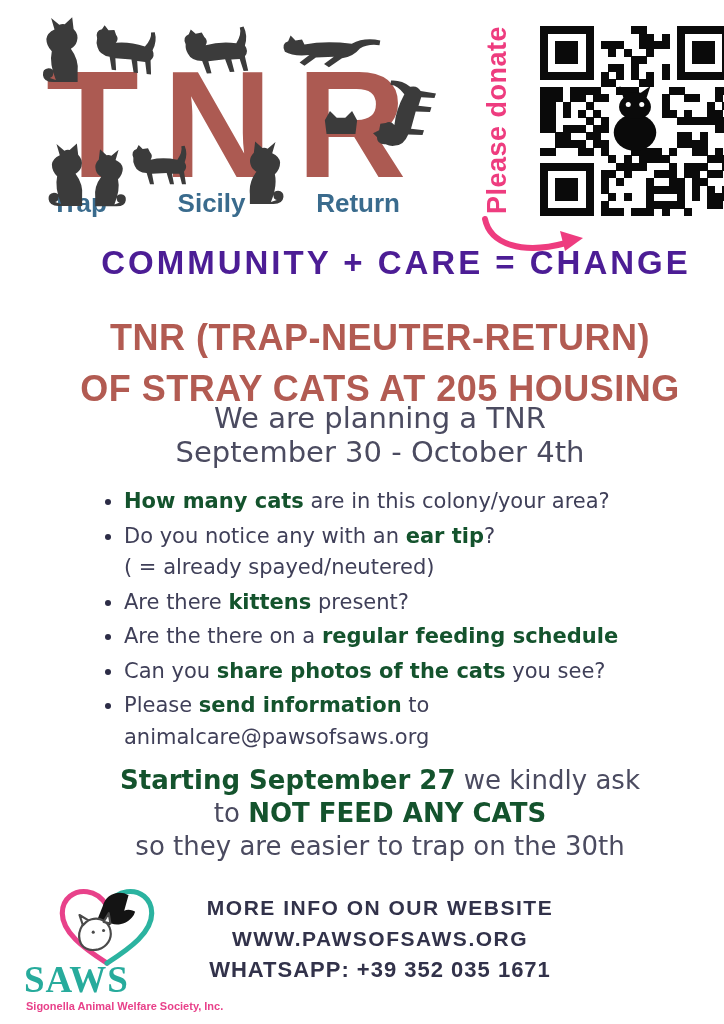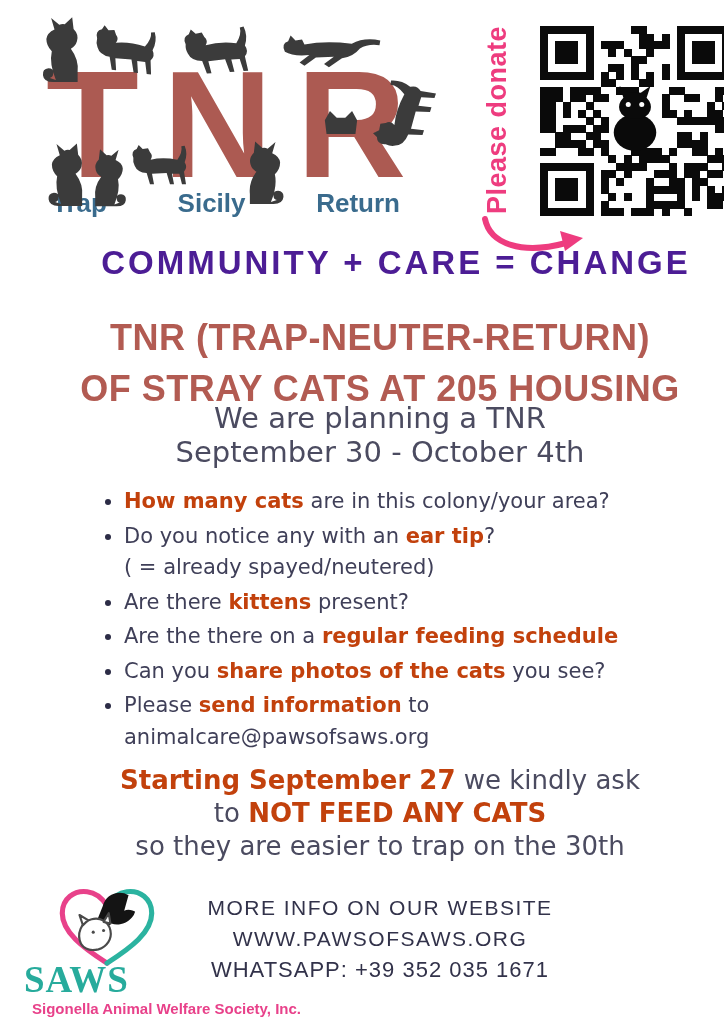--- a/index.html
+++ b/index.html
@@ -30,35 +30,35 @@
             letter-spacing:3px;color:#4c1d95;}
   .subheadline{position:absolute;top:312px;left:0;width:100%;text-align:center;
                font-family:"Liberation Sans",sans-serif;font-weight:700;font-size:36px;
                line-height:1.42;letter-spacing:.5px;color:#b25b52;}
   .planning{position:absolute;top:402px;left:0;width:100%;text-align:center;
             font-size:29px;line-height:1.16;color:#4b4b60;}
   .bullets{position:absolute;top:486px;left:96px;width:540px;}
   .bullets ul{margin:0;padding-left:28px;}
   .bullets li{font-size:21px;line-height:1.5;margin-bottom:3px;color:#3f3f58;}
   .bullets li::marker{color:#2c2c46;}
-  .b{font-weight:700;color:#c2410c;}
+  .b{font-weight:700;color:#14532d;}
   .ask{position:absolute;top:764px;left:0;width:100%;text-align:center;
        font-size:26px;line-height:1.27;color:#4b4b60;}
 
   
   .saws{position:absolute;left:24px;top:882px;width:166px;height:136px;}
   .saws-heart{position:absolute;left:22px;top:2px;width:122px;height:86px;}
   .saws-name{position:absolute;left:0;top:76px;width:166px;text-align:left;
              font-family:"Liberation Serif",serif;font-weight:700;font-size:37px;
              letter-spacing:1px;color:#27ab9c;}
-  .saws-tagline{position:absolute;left:8px;top:118px;width:166px;text-align:right;
-                font-family:"Liberation Sans",sans-serif;font-weight:700;font-size:15px;
+  .saws-tagline{position:absolute;left:2px;top:118px;width:166px;text-align:right;
+                font-family:"Liberation Sans",sans-serif;font-weight:700;font-size:11px;
                 color:#e8418a;white-space:nowrap;}
   .info{position:absolute;left:150px;right:150px;top:892px;text-align:center;
-        font-family:"Liberation Sans",sans-serif;font-weight:400;color:#32324a;
+        font-family:"Liberation Sans",sans-serif;font-weight:700;color:#32324a;
         letter-spacing:1.5px;}
   .info .l1{font-size:21px;line-height:31px;}
   .info .l2{font-size:21px;line-height:31px;}
   .info .l3{font-size:22px;line-height:32px;letter-spacing:1px;}
   .felina{position:absolute;right:14px;top:880px;width:180px;height:142px;}
   .felina-cat{position:absolute;left:18px;top:2px;width:160px;height:118px;}
   .felina-name{position:absolute;left:0;top:114px;width:170px;text-align:center;
                font-family:"Liberation Sans",sans-serif;font-weight:700;font-size:21px;
                color:#27ab9c;white-space:nowrap;}
 </style>

